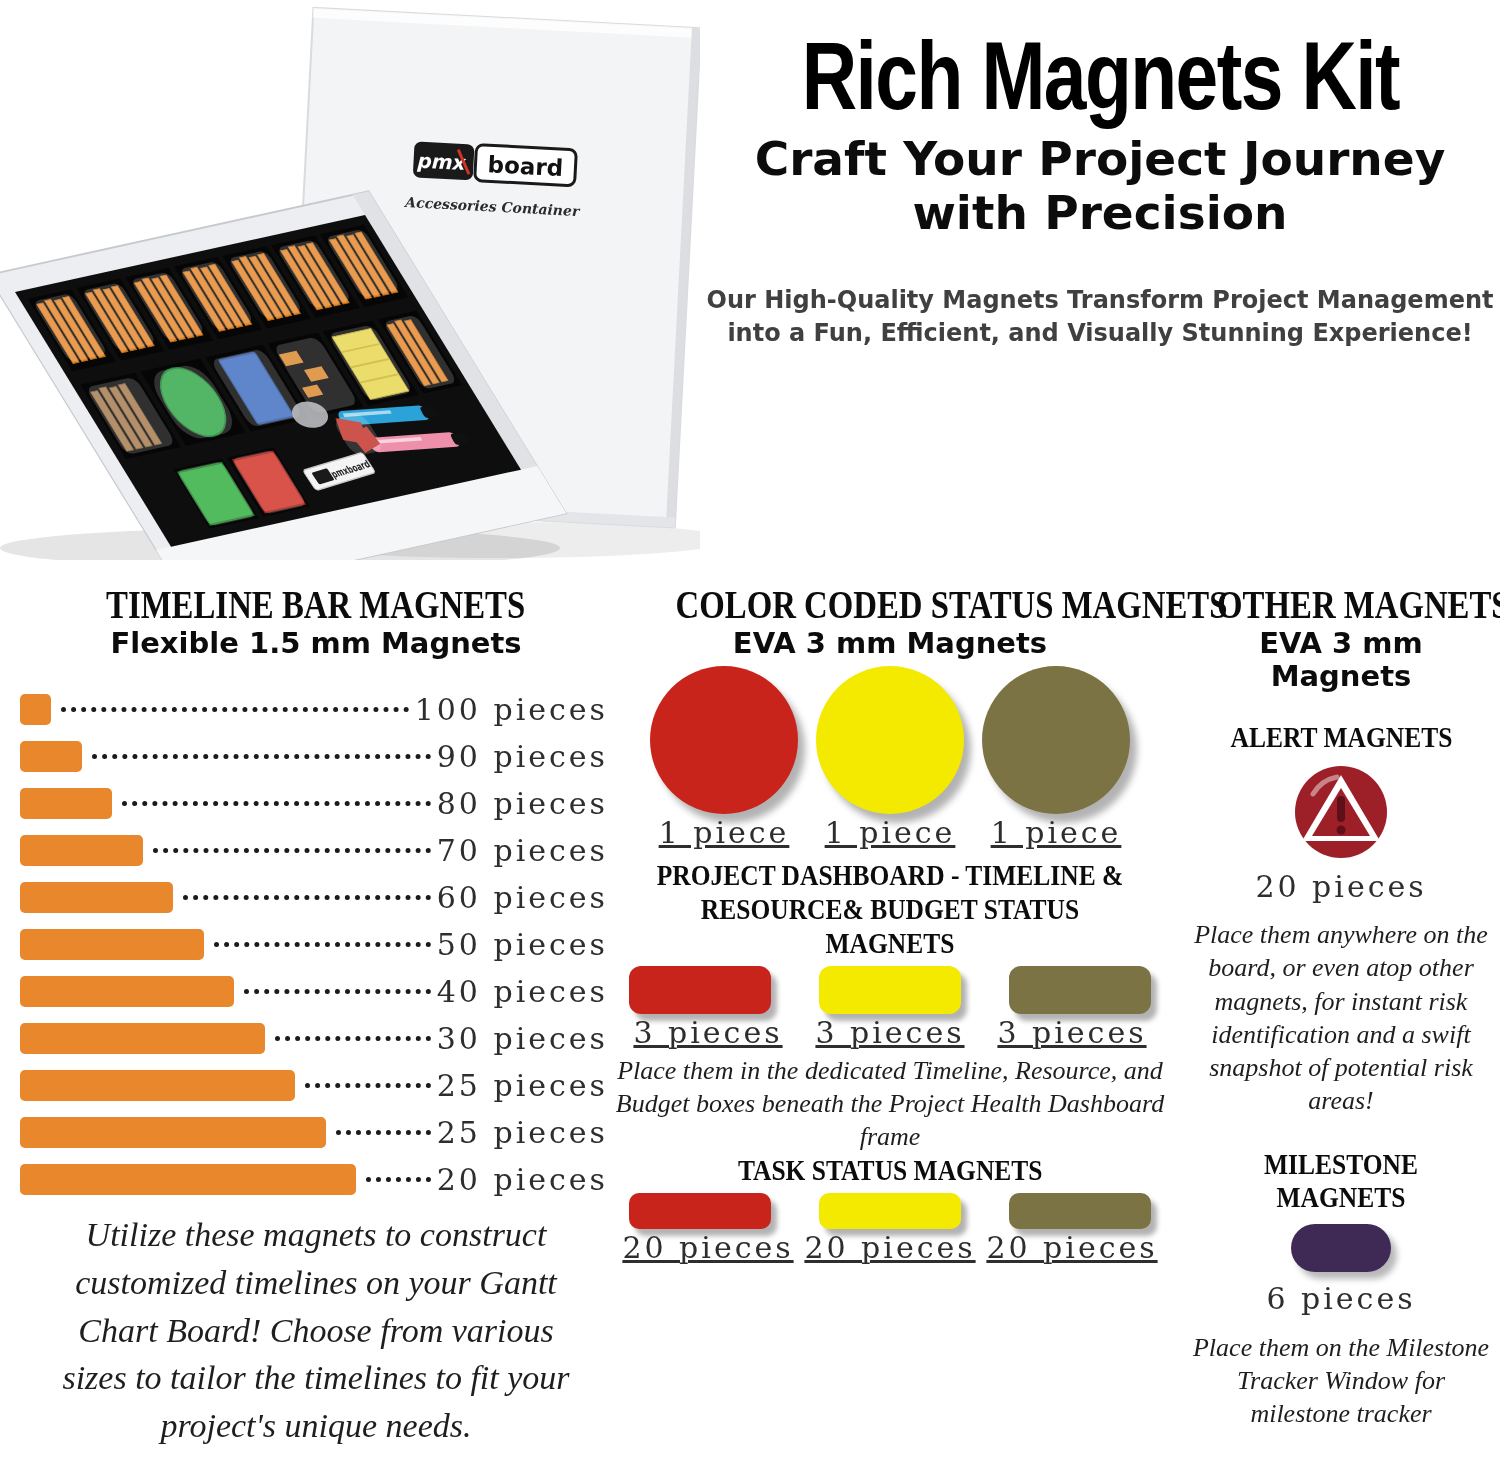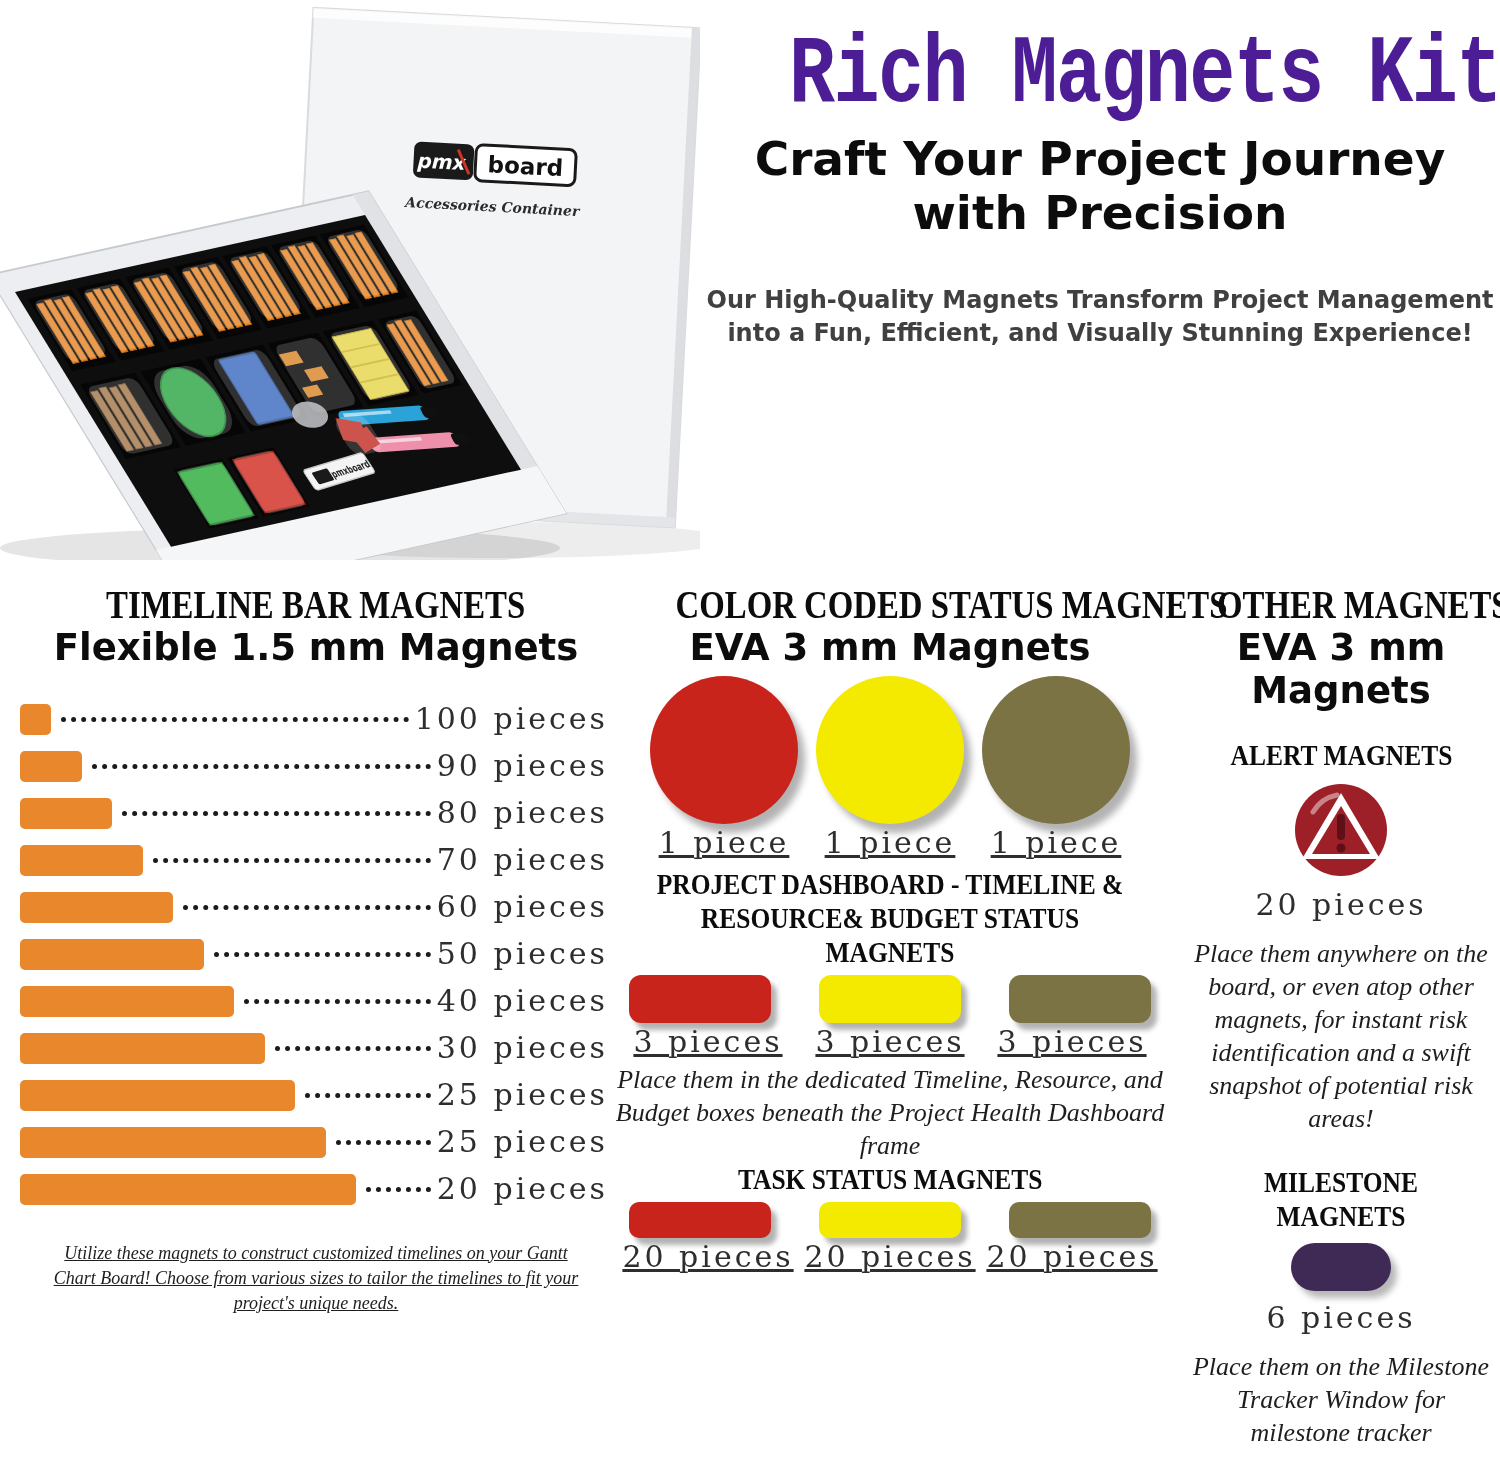--- a/index.html
+++ b/index.html
@@ -13,40 +13,40 @@
     font-family: "DejaVu Sans", sans-serif;
     color: #111;
   }
   
   #photo { position:absolute; left:0; top:0; width:700px; height:560px; }
   
   #header-block { position:absolute; left:700px; top:28px; width:800px; text-align:center; }
   .condensed { display:inline-block; transform:scaleX(0.8); transform-origin:center; white-space:nowrap; }
   .condensed-h { display:inline-block; transform:scaleX(0.82); transform-origin:center; white-space:nowrap; }
   .condensed-s { display:inline-block; transform:scaleX(0.85); transform-origin:center; white-space:pre-line; }
-  .main-title { font-family:Liberation Mono, monospace; font-weight:900; font-size:96px; line-height:1.0; letter-spacing:-2px; color:#4c1d95; }
+  .main-title { font-family:Liberation Sans, sans-serif; font-weight:900; font-size:96px; line-height:1.0; letter-spacing:-2px; color:#000000; }
   .main-subtitle { margin-top:8px; font-family:"DejaVu Sans", sans-serif; font-weight:700; font-size:47px; line-height:1.15; color:#0c0c0c; }
   .main-desc { margin-top:44px; font-family:"DejaVu Sans", sans-serif; font-weight:700; font-size:24px; line-height:1.36; color:#404040; }
   
   .col { position:absolute; top:585px; text-align:center; }
   #col-left  { left:16px;  width:600px; }
   #col-mid   { left:615px; width:550px; }
   #col-right { left:1185px; width:312px; }
   .sec-title { font-family:"Liberation Serif", serif; font-weight:700; font-size:40px; line-height:1.0; color:#0c0c0c; }
-  .sec-sub   { margin-top:2px; font-family:"DejaVu Sans", sans-serif; font-weight:700; font-size:37px; line-height:1.15; color:#0c0c0c; }
+  .sec-sub   { margin-top:2px; font-family:"DejaVu Sans", sans-serif; font-weight:700; font-size:29px; line-height:1.15; color:#0c0c0c; }
   .sub-title { font-family:"Liberation Serif", serif; font-weight:700; font-size:30px; line-height:1.13; color:#0c0c0c; }
   .count { font-family:"DejaVu Serif", serif; font-size:30px; letter-spacing:3px; color:#2e2e2e; line-height:1.13; }
   .note { font-family:"Liberation Serif", serif; font-style:italic; font-size:26px; line-height:1.27; color:#1e1e1e; }
   
   #timeline-chart { margin-top:26px; padding:0 8px 0 4px; }
   .bar-row { display:flex; align-items:center; height:47px; }
   .bar { height:31px; border-radius:5px; flex:0 0 auto; }
   .leader { flex:1 1 auto; height:0; border-top:5px dotted #1b1b1b; margin:0 6px 0 10px; }
   .bar-label { flex:0 0 auto; min-width:168px; text-align:right; white-space:nowrap; font-size:30px; }
-  .chart-note { margin:28px auto 0; width:548px; font-size:18px; line-height:1.4;text-decoration:underline; }
+  .chart-note { margin:8px auto 0; width:548px; font-size:34px; line-height:1.4; }
   
   .swatch-row { display:flex; justify-content:center; align-items:flex-start; }
   .circle-row { gap:18px; margin-top:6px; }
   .circle-swatch { width:148px; height:148px; border-radius:50%; box-shadow:7px 9px 7px rgba(0,0,0,0.30); }
   .counts-row { display:flex; justify-content:center; margin-top:2px; }
   .counts-row .count { flex:0 0 166px; text-align:center;text-decoration:underline; }
   .health-title { margin-top:22px; }
   .group-note { margin-top:4px; }
   .dash-title { margin-top:8px; }
   .rect-row { gap:48px; margin-top:6px; }

